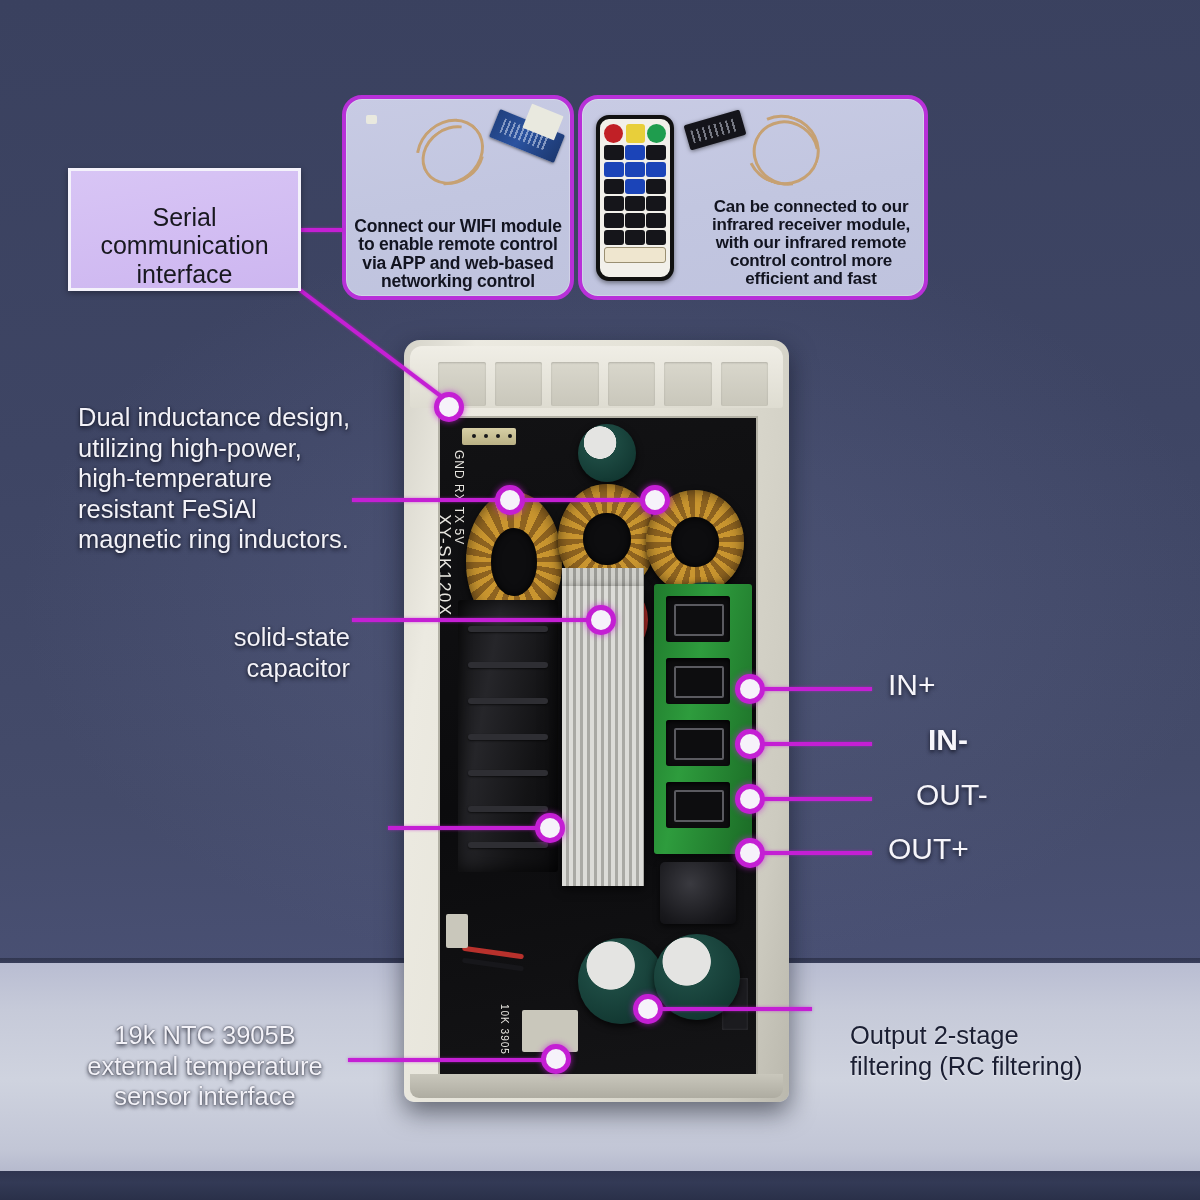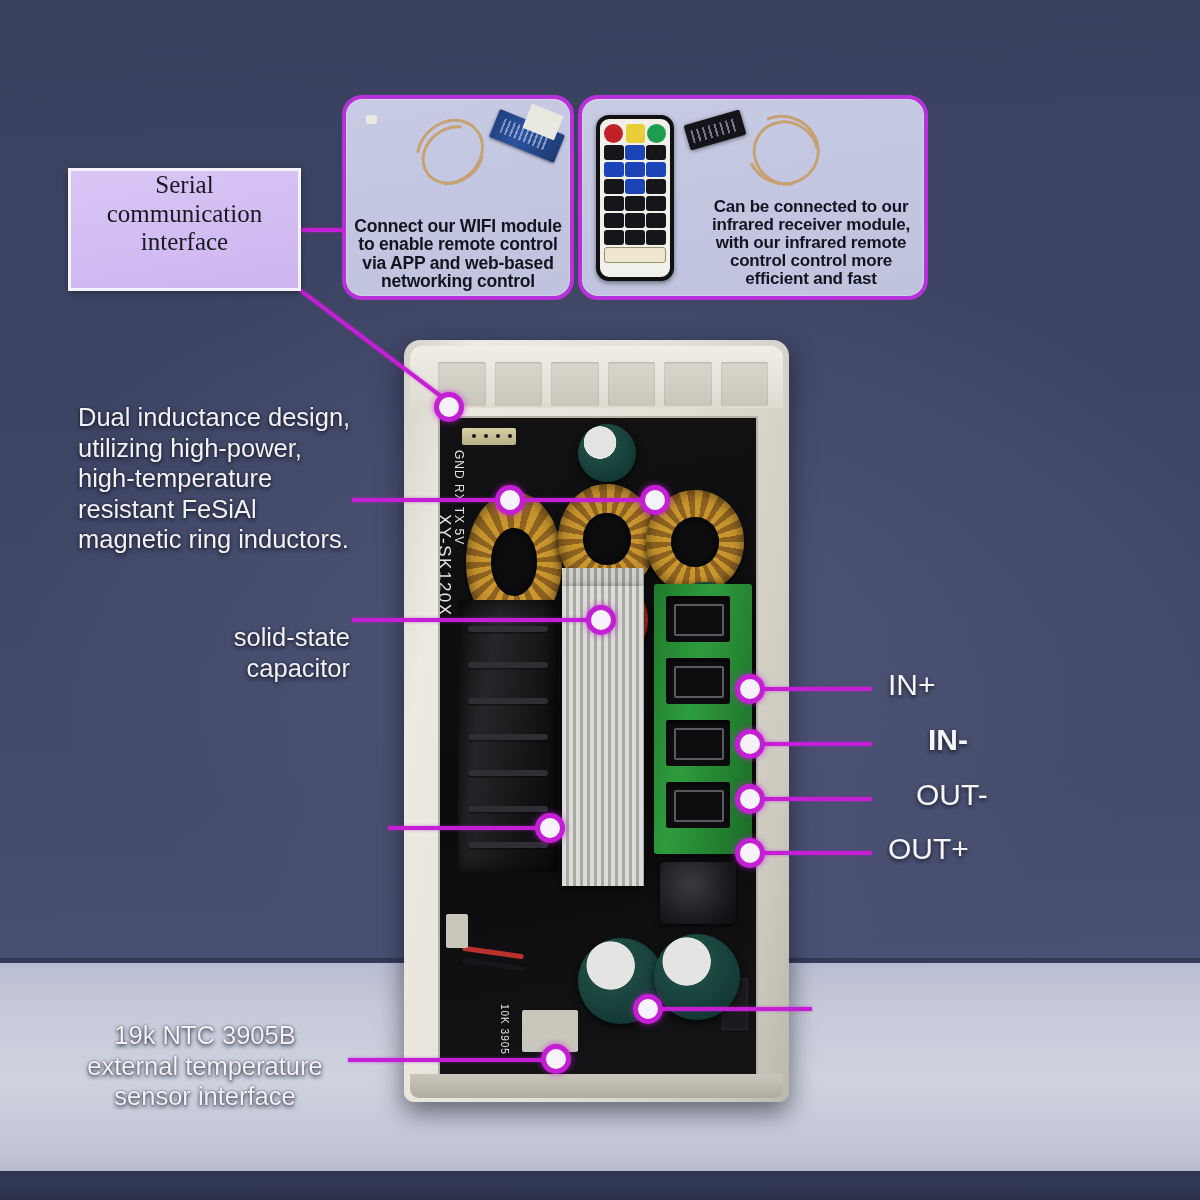--- a/index.html
+++ b/index.html
@@ -60,23 +60,23 @@
   .rbot{height:14px;background:#efe6cf;border-radius:3px;margin-top:2px;
     border:1px solid #9a8f72;}
   .ir-mod{position:absolute;width:58px;height:26px;background:#14141a;
     border-radius:2px;transform:rotate(-16deg);box-shadow:0 1px 4px rgba(0,0,0,.5);}
   .ir-mod:after{content:"";position:absolute;left:8%;top:25%;width:80%;height:50%;
     background:repeating-linear-gradient(90deg,rgba(215,220,235,.5) 0 2px,rgba(0,0,0,0) 2px 6px);}
 
   
   .callout-box{position:absolute;left:68px;top:168px;width:233px;height:123px;
     background:linear-gradient(170deg,#d8c5f5,#cdb6f0);border:3px solid #f4f2fb;
-    box-sizing:border-box;display:flex;align-items:flex-start;justify-content:center;
+    box-sizing:border-box;display:flex;align-items:flex-end;justify-content:center;
     text-align:center;color:#18181f;font-size:25px;line-height:1.14;
-    box-shadow:0 2px 6px rgba(0,0,0,.35);font-family:Liberation Serif, serif;}
+    box-shadow:0 2px 6px rgba(0,0,0,.35);}
 
   
   .anno{position:absolute;color:#f3f2f8;font-size:25.5px;line-height:1.2;
     text-shadow:0 2px 4px rgba(15,18,32,.85),0 0 2px rgba(15,18,32,.6);
     white-space:pre-line;margin-top:40px;}
   .anno.r{text-align:right;}
   .anno.l{text-align:left;}
   .anno.c{text-align:center;}
   .anno.dark{color:#1b1f33;text-shadow:0 1px 2px rgba(255,255,255,.55);}
   .port{position:absolute;color:#f6f5fa;font-size:30px;font-weight:400;
@@ -349,19 +349,21 @@
 magnetic ring inductors.</div>
 
   <div class="anno r" style="left:100px;top:582px;width:250px;">solid-state
 capacitor</div>
 
 
   <div class="anno c" style="left:60px;top:980px;width:290px;">19k NTC 3905B
 external temperature
 sensor interface</div>
 
+  <div class="anno l dark" style="left:850px;top:980px;width:330px;">Output 2-stage
+filtering (RC filtering)</div>
 
   <div class="port" style="left:888px;top:668px;">IN+</div>
   <div class="port" style="left:928px;top:723px;font-weight:bold;">IN-</div>
   <div class="port" style="left:916px;top:778px;">OUT-</div>
   <div class="port" style="left:888px;top:832px;">OUT+</div>
 
 </div>
 
 </body></html>

